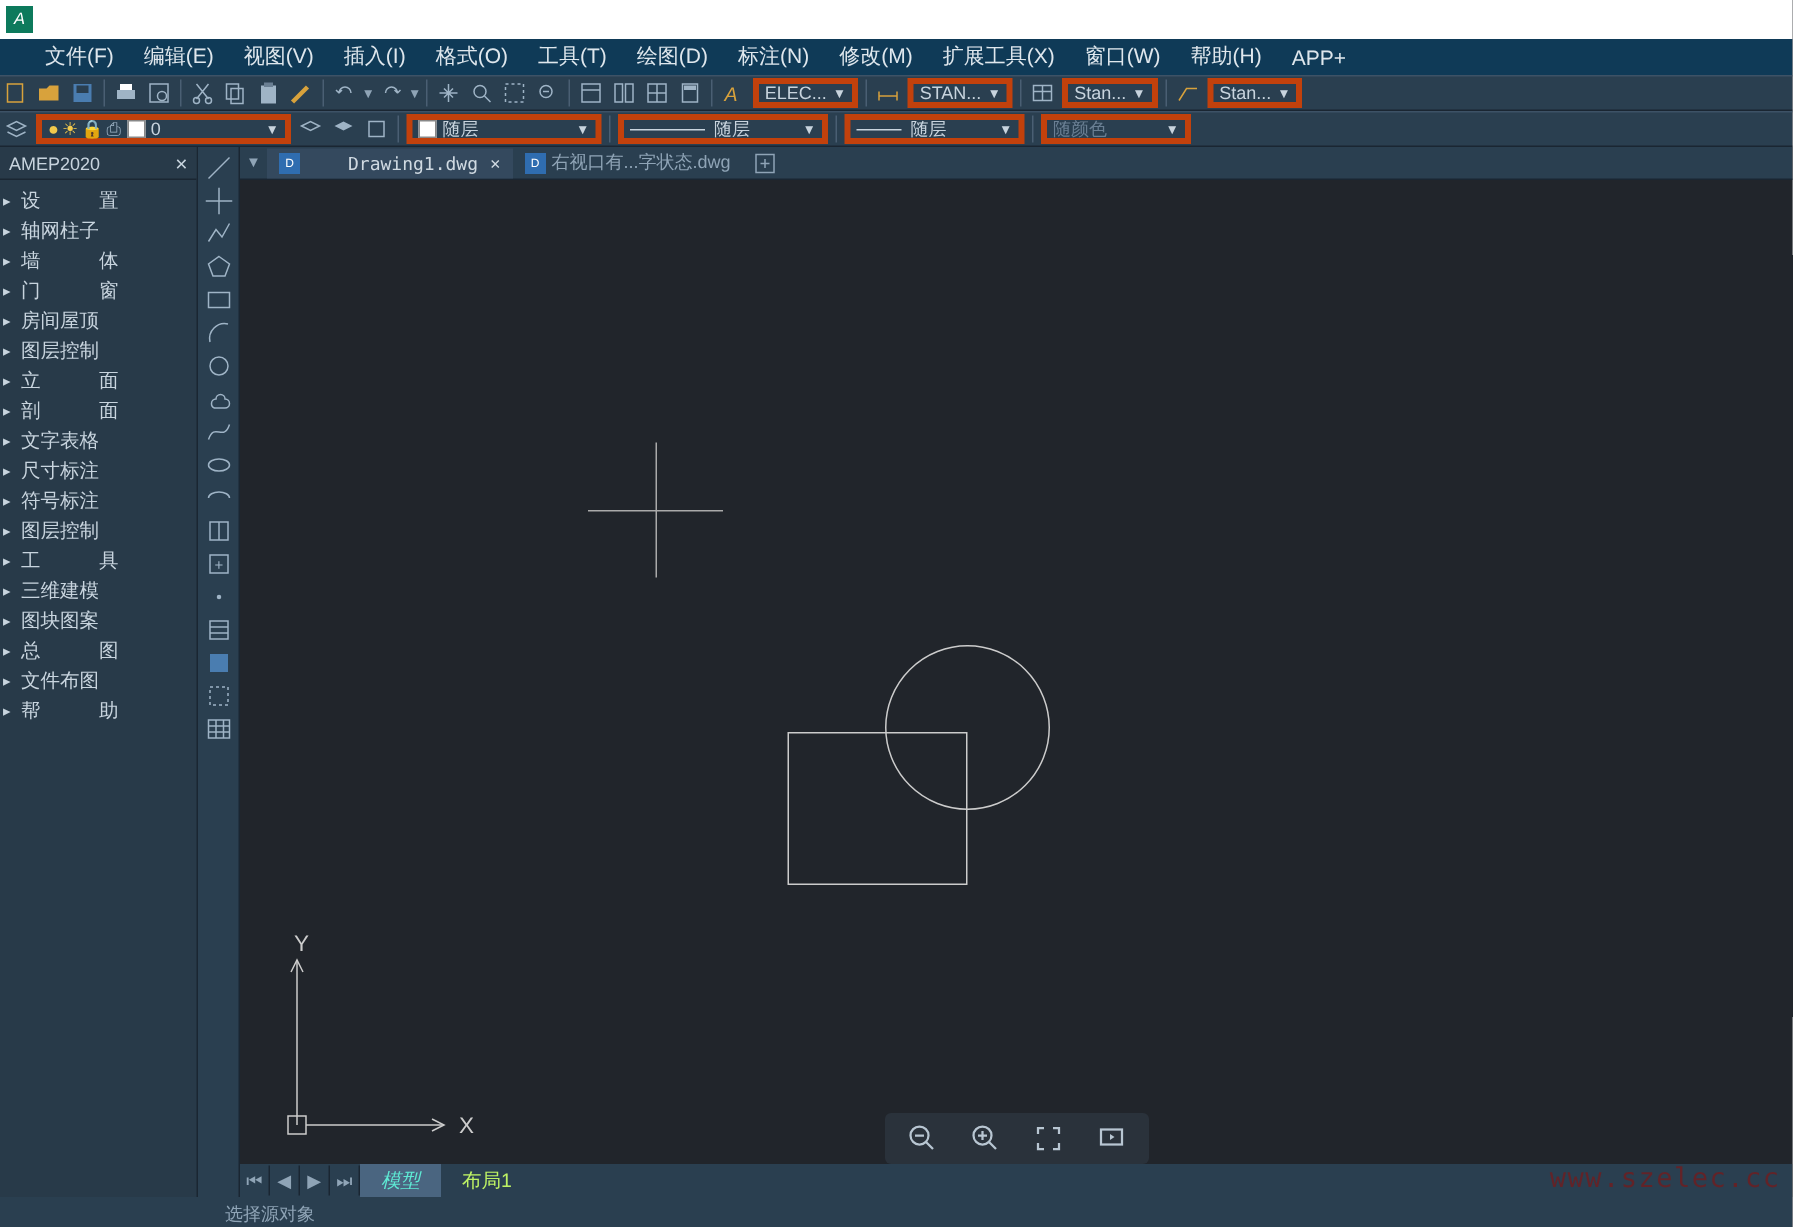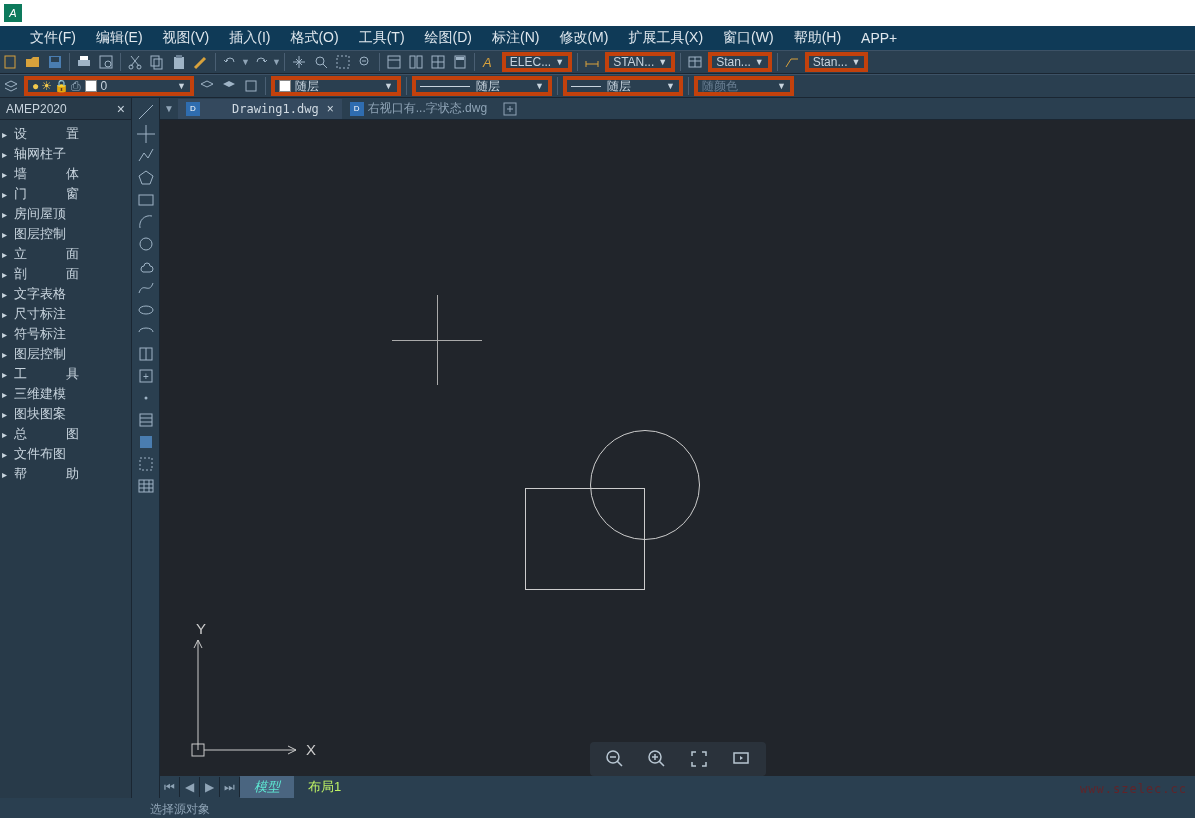--- a/index.html
+++ b/index.html
@@ -38,21 +38,21 @@
 .shape-circ { position:absolute; border:1px solid #ccc; border-radius:50%; left:430px; top:310px; width:110px; height:110px; }
 .ucs { position:absolute; left:18px; bottom:28px; color:#ccc; }
 .bottomtabs { position:absolute; bottom:0; left:0; right:0; height:22px; background:#2a3f50; display:flex; align-items:center; }
 .navbtns { display:flex; }
 .navbtn { width:20px; height:20px; display:flex; align-items:center; justify-content:center; color:#8fa4b6; cursor:pointer; font-size:12px; border-right:1px solid #1a2632; }
 .btab { padding:2px 14px; font-size:13px; cursor:pointer; }
 .btab.active { background:#4a6580; color:#5eead4; font-style:italic; }
 .btab.inactive { color:#bef264; }
 .viewctrl { position:absolute; bottom:22px; left:50%; transform:translateX(-50%); display:flex; gap:20px; padding:6px 14px; background:rgba(60,75,88,.35); border-radius:4px; }
 .vcbtn { width:22px; height:22px; display:flex; align-items:center; justify-content:center; color:#b8c6d2; cursor:pointer; }
-.watermark { position:absolute; right:8px; bottom:2px; color:#7a1818; font-size:12px; font-family:monospace; letter-spacing:1px; opacity:.7; }
+.watermark { position:absolute; right:8px; bottom:2px; color:#7a1818; font-size:18px; font-family:monospace; letter-spacing:1px; opacity:.7; }
 .statusbar { height:22px; background:#2a3f50; color:#8fa4b6; font-size:12px; padding-left:150px; display:flex; align-items:center; }
 .swatch { width:12px; height:12px; border:1px solid #888; margin-right:4px; }
 .lineprev { display:inline-block; width:50px; height:1px; background:#c8d4de; margin-right:6px; }
 svg { display:block; }
 </style>
 </head>
 <body>
 
 <div class="titlebar">
   <div class="logo">A</div>

